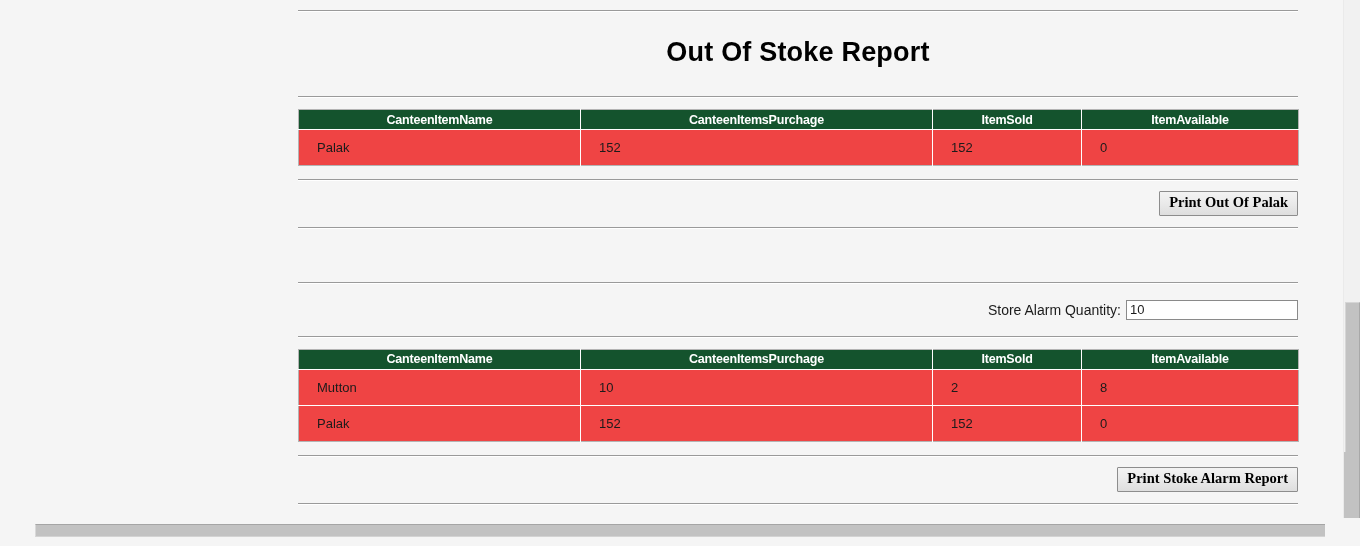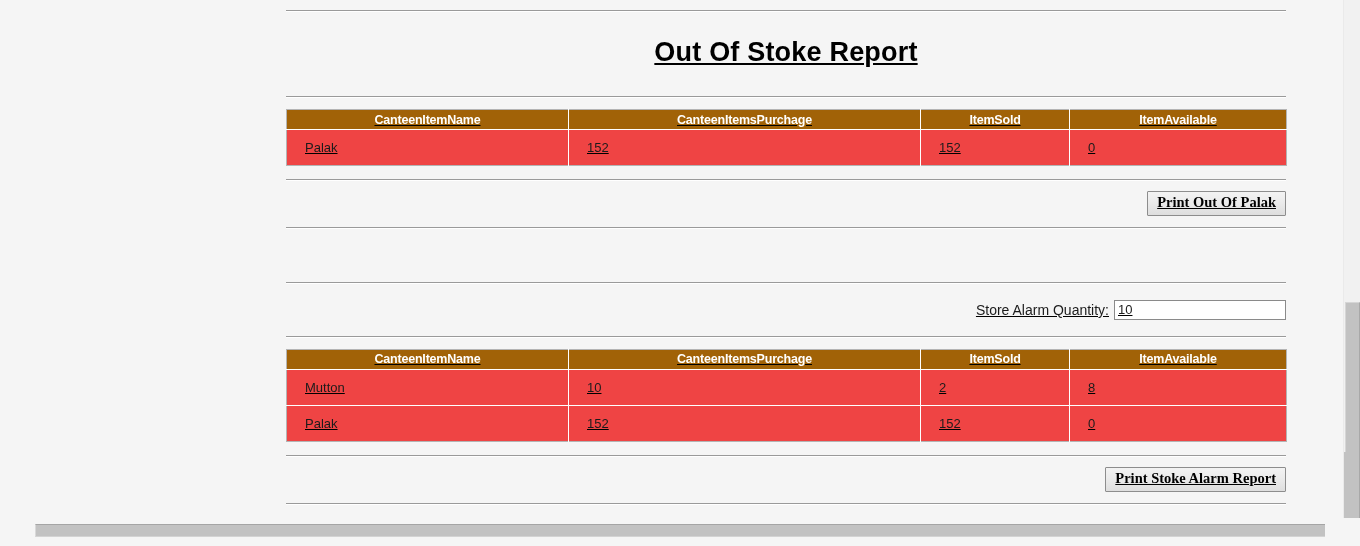--- a/index.html
+++ b/index.html
@@ -16,24 +16,23 @@
   #viewport {
     position: relative;
     width: 1360px;
     height: 546px;
     background: #f5f5f5;
   }
 
   
   #content {
     position: absolute;
-    left: 286px;
+    left: 298px;
     top: 0;
     width: 1000px;
-    text-decoration: underline;
   }
 
   hr.rule {
     border: 0;
     border-top: 1px solid #9a9a9a;
     border-bottom: 1px solid #ffffff;
     margin: 0;
     height: 2px;
     width: 100%;
   }
@@ -50,21 +49,21 @@
 
   
   table.report {
     width: 1000px;
     border-collapse: collapse;
     table-layout: fixed;
     background: #e3e3e3;
     border: 1px solid #b4b4b4;
   }
   table.report th {
-    background: #a16207;
+    background: #14532d;
     color: #ffffff;
     font-size: 12.5px;
     font-weight: bold;
     text-align: center;
     height: 20px;
     padding: 2px 4px;
     border-left: 1px solid #ffffff;
     border-right: 1px solid #ffffff;
     font-family: "Liberation Sans", sans-serif;
     letter-spacing: -0.2px;

